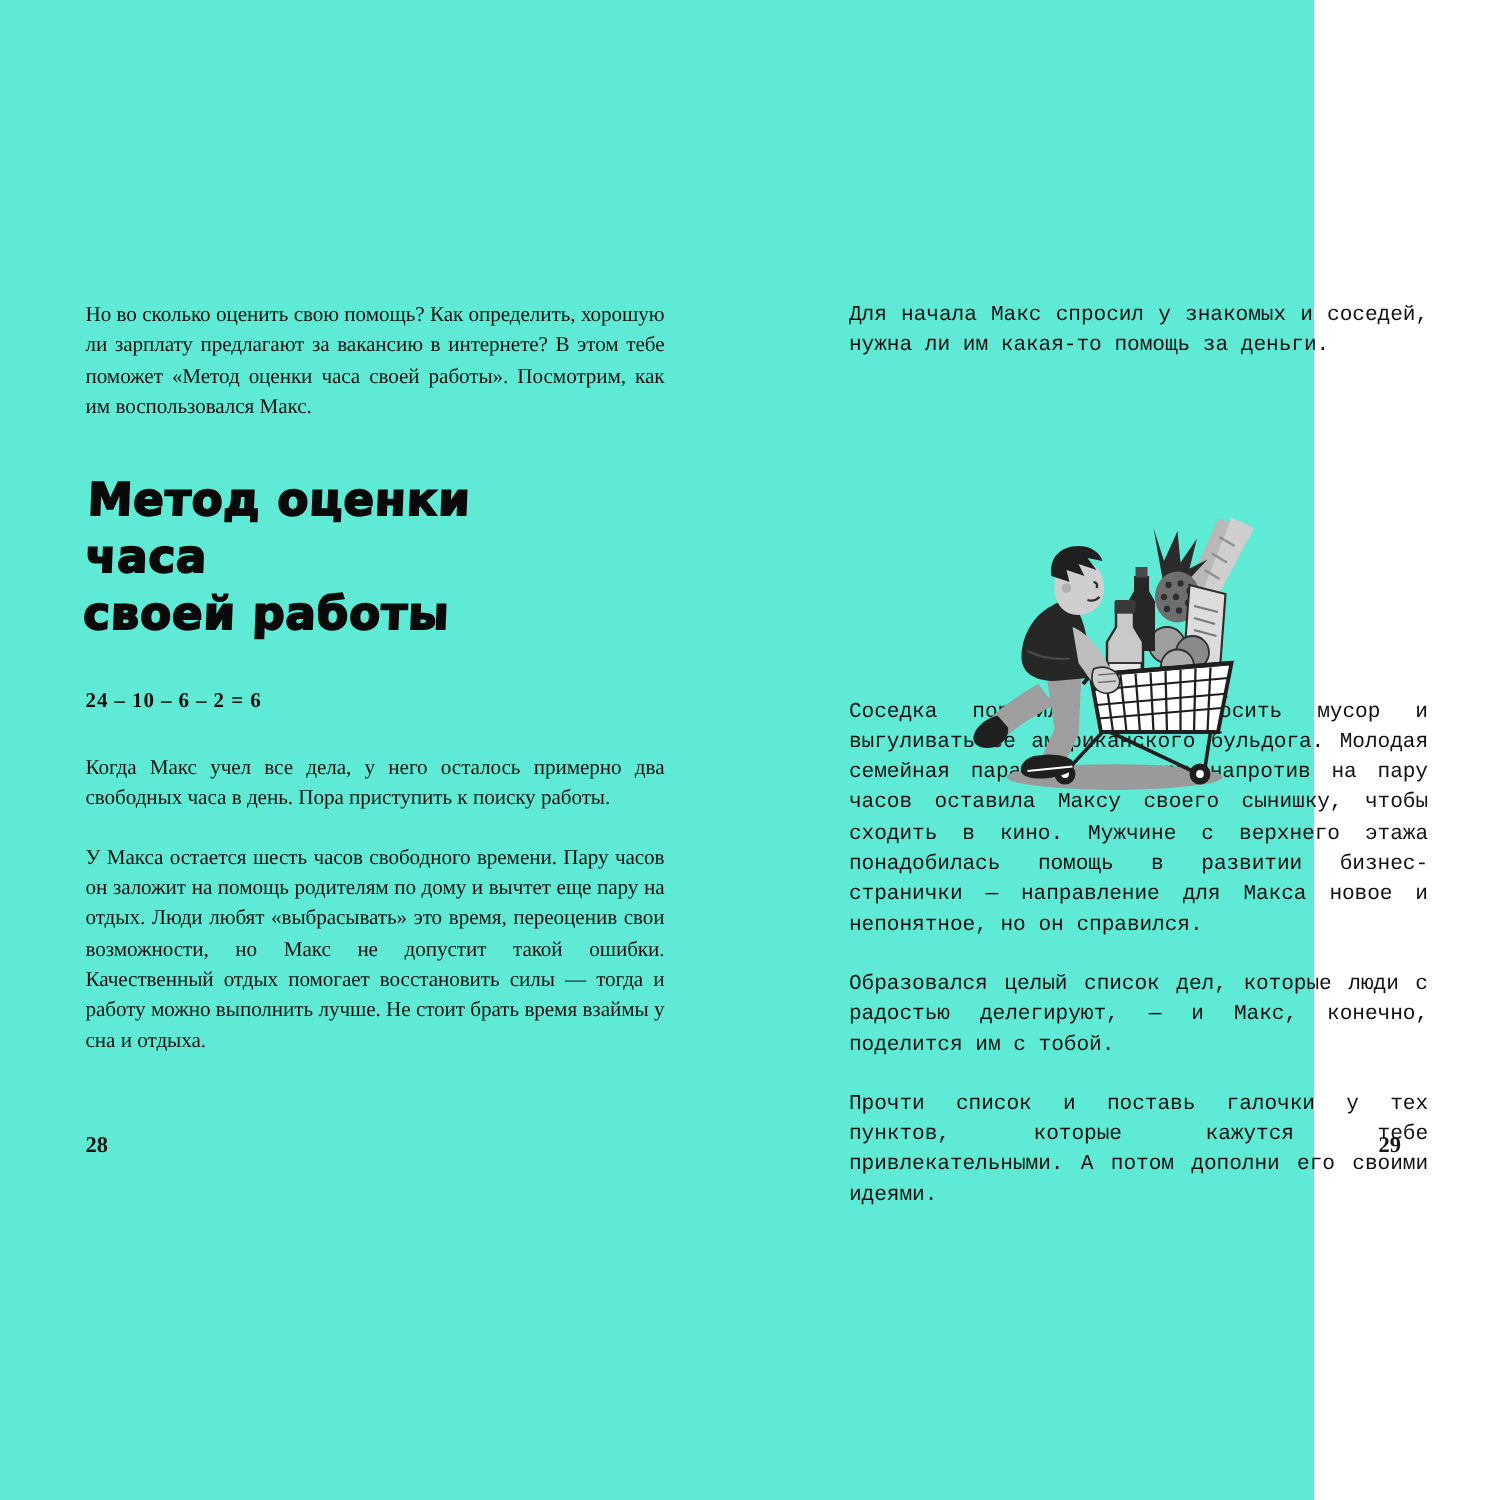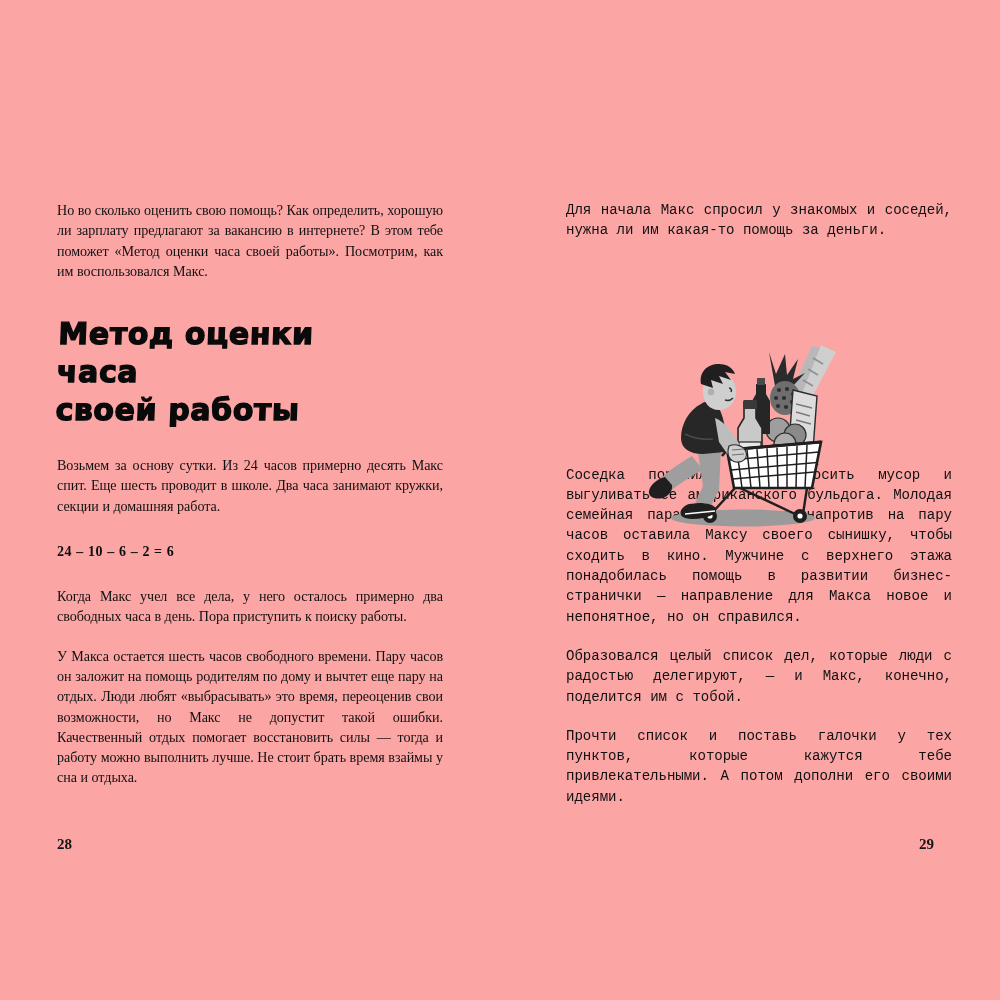--- a/index.html
+++ b/index.html
@@ -11,23 +11,23 @@
     width: 1000px;
     height: 1000px;
     overflow: hidden;
     font-family: "Liberation Serif", "DejaVu Serif", serif;
     color: #111111;
     -webkit-font-smoothing: antialiased;
   }
 
   .page {
     position: relative;
-    width: 1000px;
+    width: 876px;
     height: 1000px;
-    background: #fca5a5;
+    background: #5eead4;
   }
 
   
   .column {
     position: absolute;
     top: 200px;
     width: 386px;
   }
   .column-left  { left: 57px; }
   .column-right { left: 566px; font-family: Liberation Mono, monospace; }
@@ -68,21 +68,21 @@
     font-size: 14px;
     line-height: 26px;
     letter-spacing: 0.6px;
     margin: 23px 0 21px 0;
     color: #0d0d0d;
   }
 
   
   .folio {
     position: absolute;
-    top: 836px;
+    top: 756px;
     font-family: "Liberation Serif", "DejaVu Serif", serif;
     font-weight: 700;
     font-size: 15px;
     color: #151515;
   }
   .folio-left  { left: 57px; }
   .folio-right { left: 919px; }
 
   
   .illustration {
@@ -102,21 +102,20 @@
   <div class="column column-left">
 
     <p class="para">Но во сколько оценить свою помощь? Как определить, хорошую ли зарплату предлагают за вакансию в интернете? В этом тебе поможет «Метод оценки часа своей работы». Посмотрим, как им воспользовался Макс.</p>
 
     <h2 class="section-heading">
       <span class="hl">Метод оценки часа</span>
       <span class="hl">своей работы</span>
     </h2>
 
 
-    <p class="para">Возьмем за основу сутки. Из 24 часов примерно десять Макс спит. Еще шесть проводит в школе. Два часа занимают кружки, секции и домашняя работа.</p>
 
     <div class="equation">24 – 10 – 6 – 2 = 6</div>
 
     <p class="para">Когда Макс учел все дела, у него осталось примерно два свободных часа в день. Пора приступить к поиску работы.</p>
 
     <p class="para">У Макса остается шесть часов свободного времени. Пару часов он заложит на помощь родителям по дому и вычтет еще пару на отдых. Люди любят «выбрасывать» это время, переоценив свои возможности, но Макс не допустит такой ошибки. Качественный отдых помогает восстановить силы — тогда и работу можно выполнить лучше. Не стоит брать время взаймы у сна и отдыха.</p>
   </div>
 
   <div class="folio folio-left">28</div>
 

